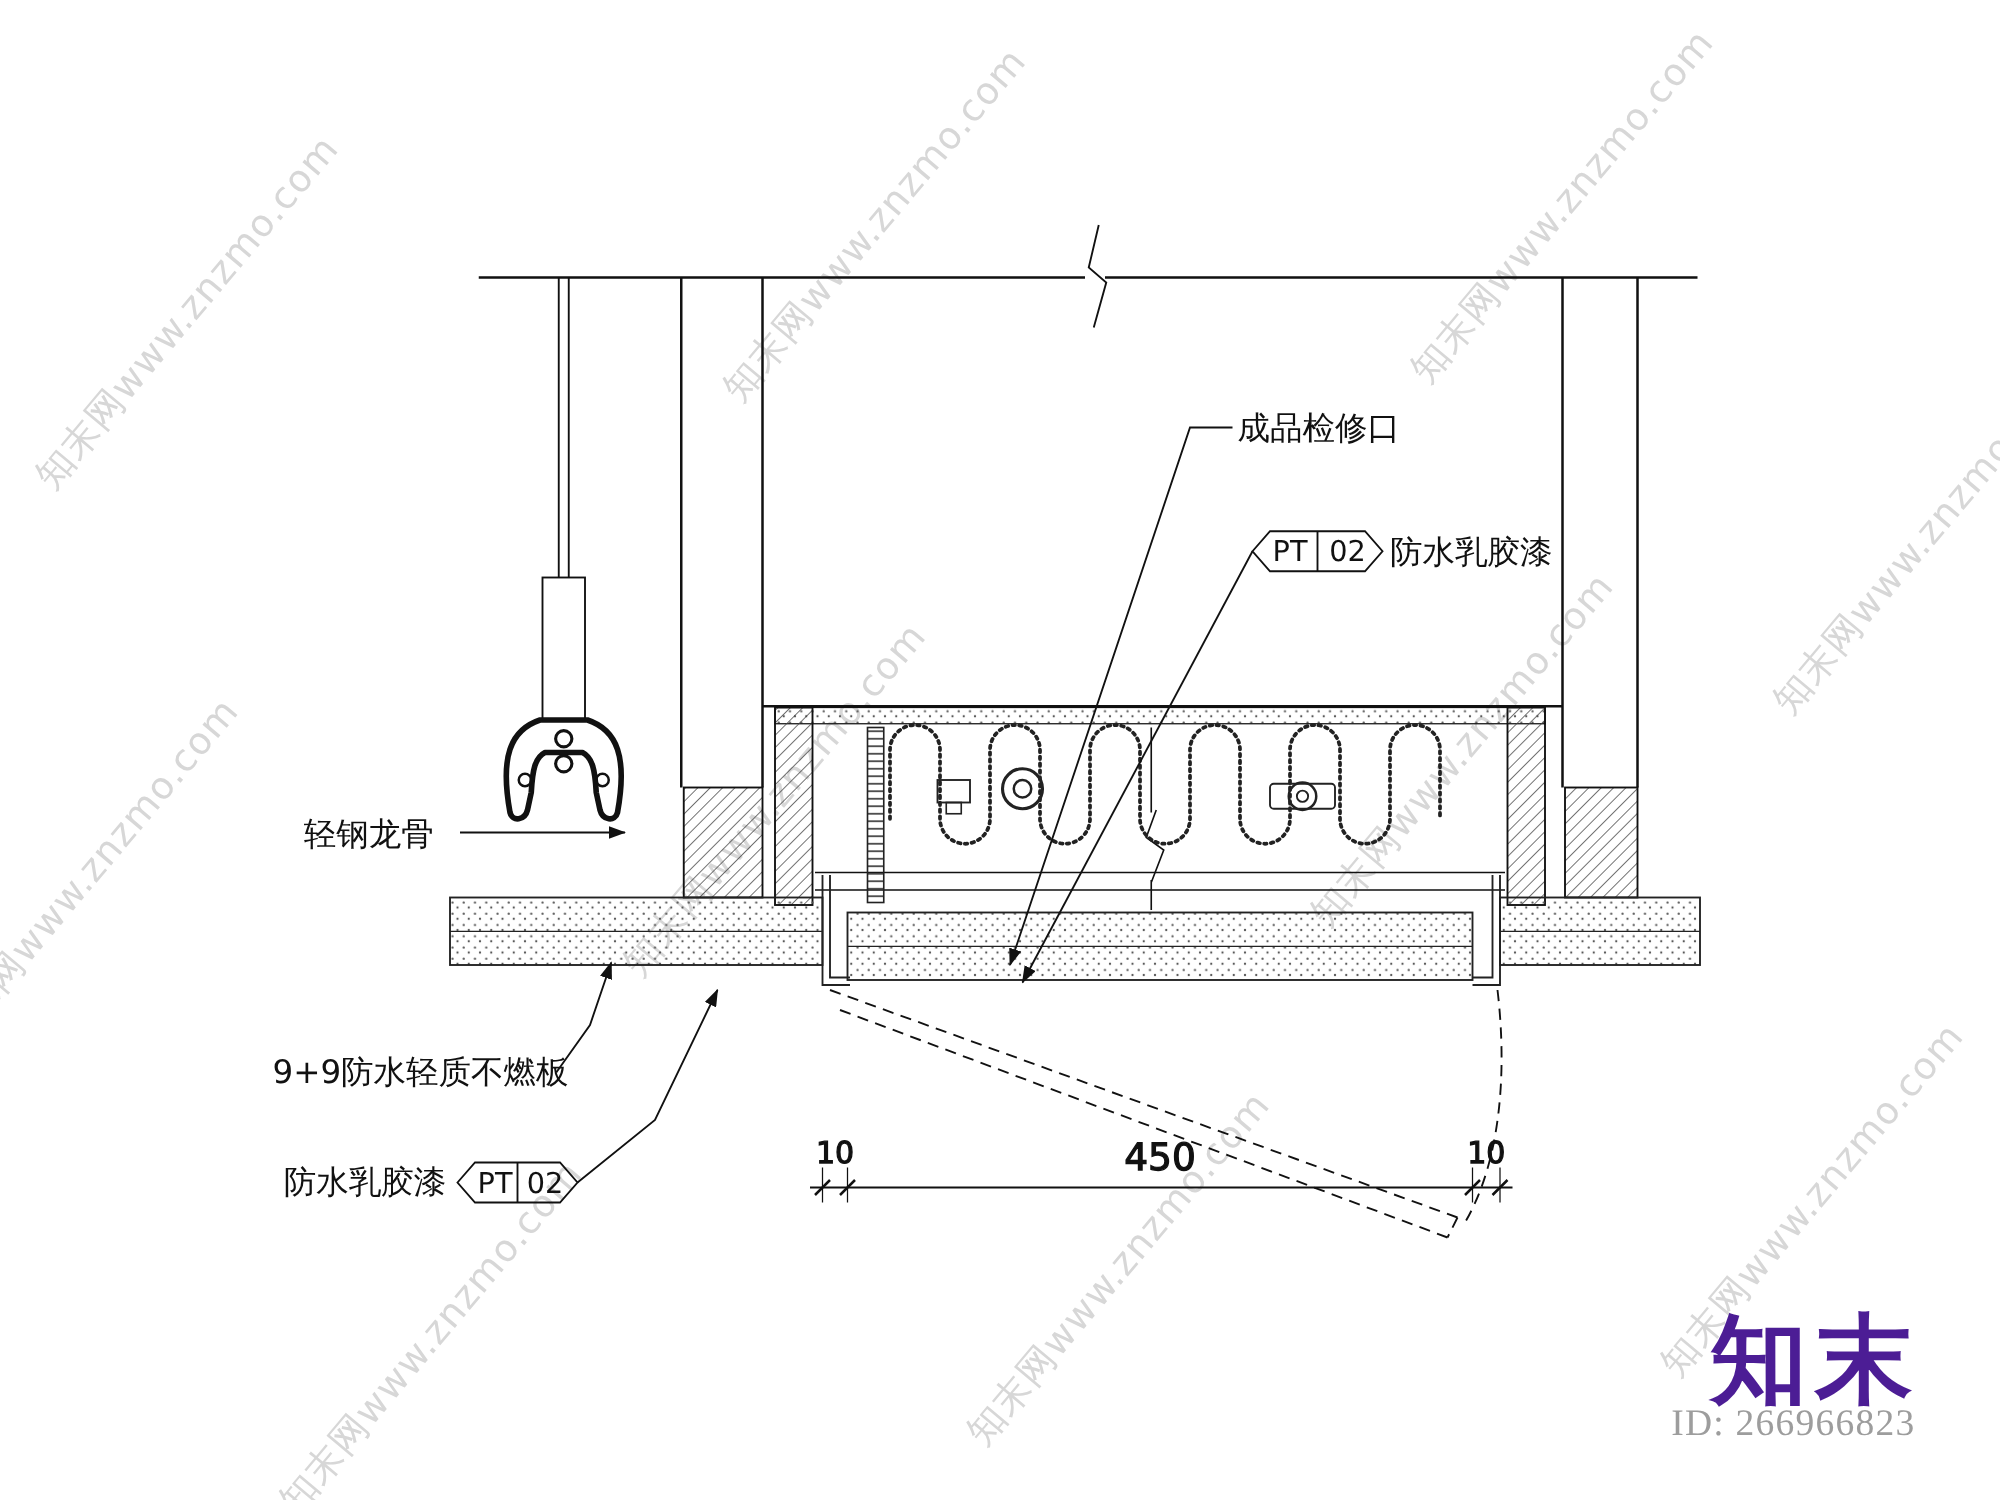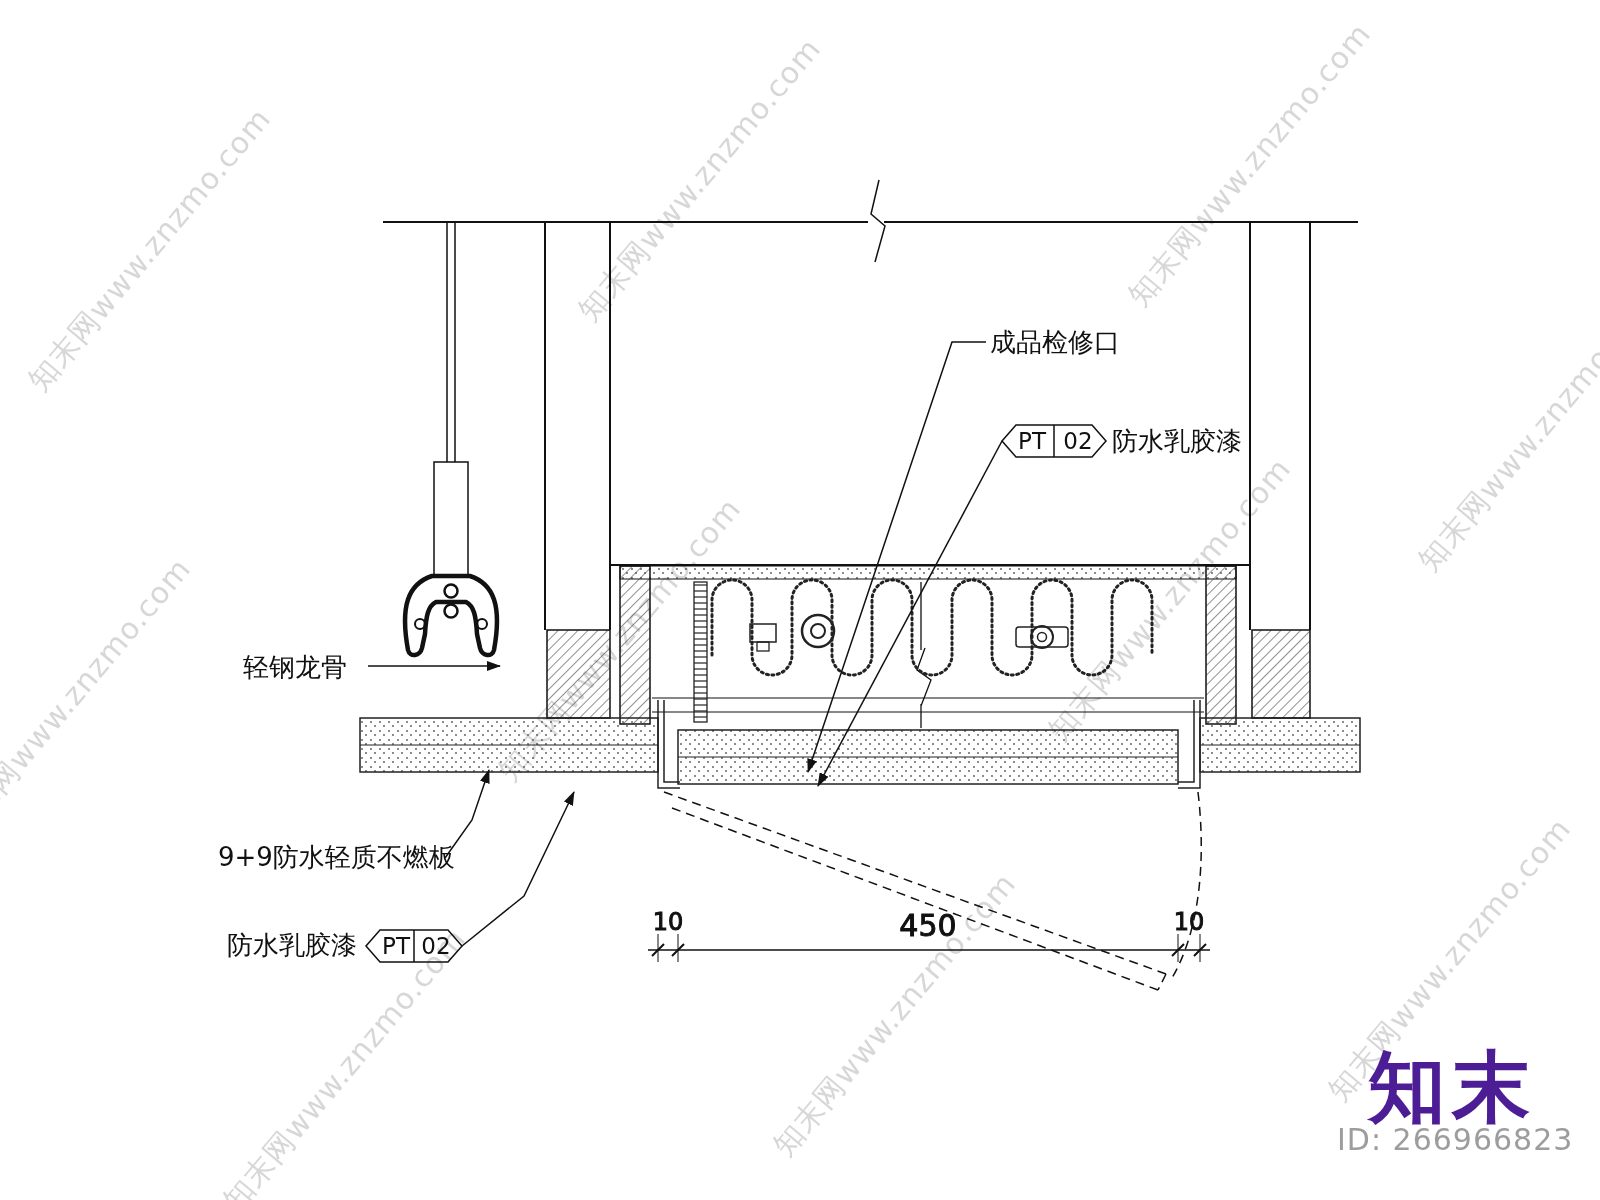--- a/index.html
+++ b/index.html
@@ -9,21 +9,21 @@
   .wm{position:absolute;white-space:nowrap;color:#d7d7d7;font-size:30px;letter-spacing:1px;
       transform:translate(-50%,-50%) rotate(-50deg);}
   svg.draw{position:absolute;left:0;top:0;}
   svg text{font-family:"DejaVu Sans","Liberation Sans",sans-serif;fill:#111;}
   .cjk-label{font-size:26px;}
   .dim-num{font-size:24px;}
   .dim-num-big{font-size:30px;}
   .tag-txt{font-size:23px;}
   .brand{position:absolute;left:1368px;top:1036px;font-size:78px;color:#4c1d95;
          letter-spacing:6px;font-weight:bold;}
-  .brand-id{position:absolute;left:1337px;top:1122px;font-size:30px;color:#9d9d9d;letter-spacing:1px;}
+  .brand-id{position:absolute;left:1337px;top:1122px;font-size:30px;color:#9d9d9d;letter-spacing:1px;font-family:Liberation Serif, serif;}
 </style>
 </head>
 <body>
 
 <div class="stage">
 
   <div class="wm-layer">
     <span class="wm" style="left:150px;top:250px">知末网www.znzmo.com</span>
     <span class="wm" style="left:700px;top:180px">知末网www.znzmo.com</span>
     <span class="wm" style="left:1250px;top:165px">知末网www.znzmo.com</span>

